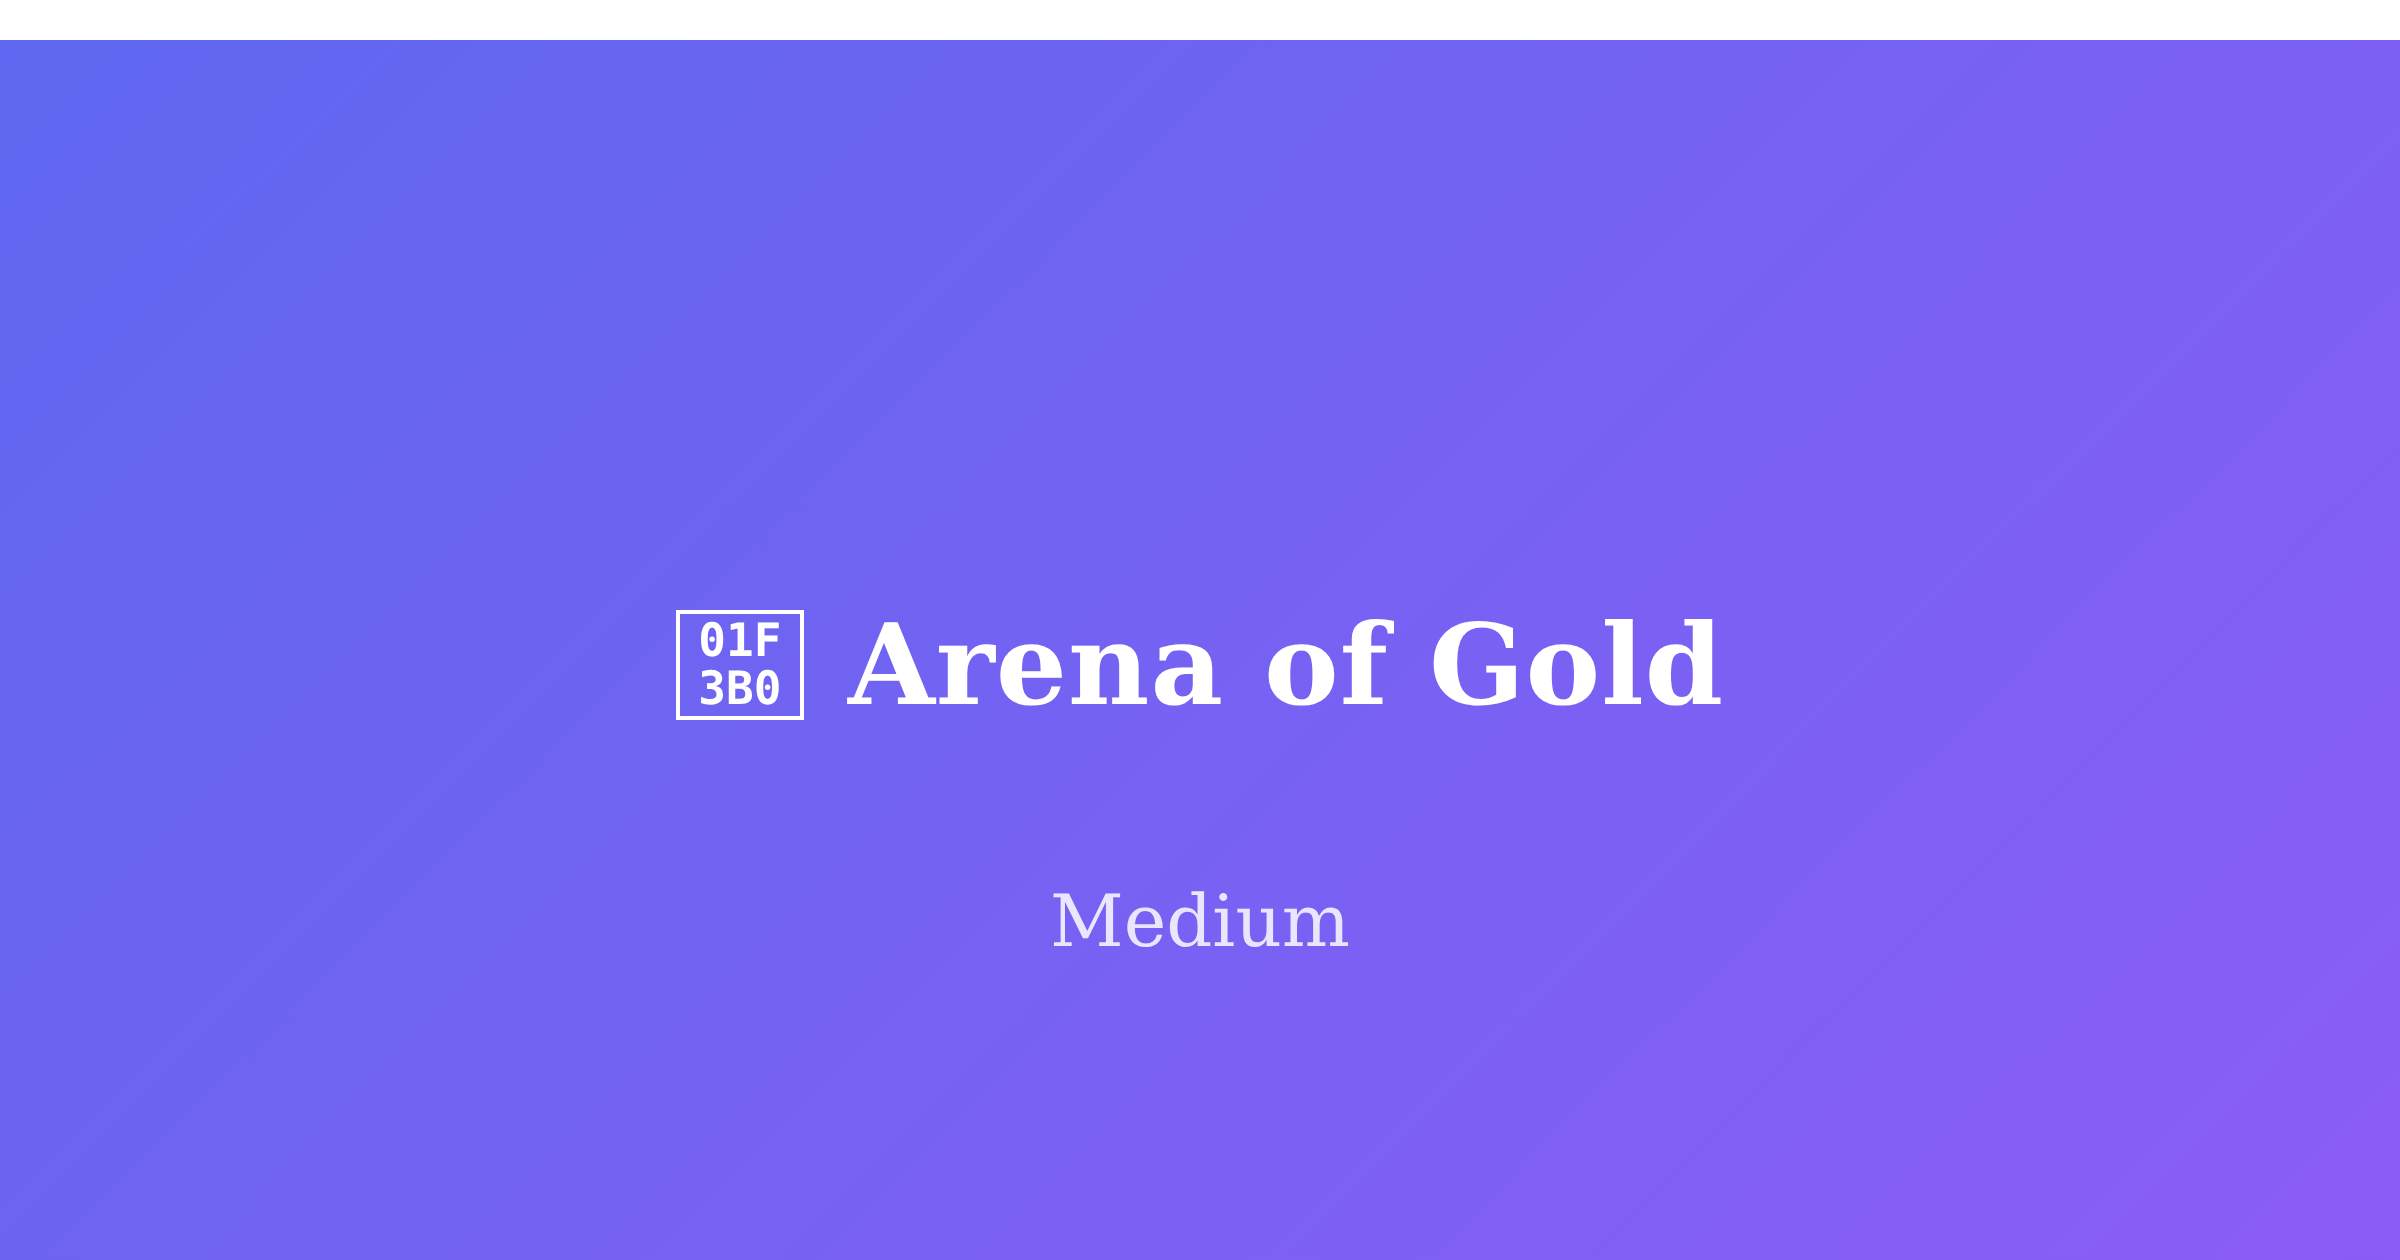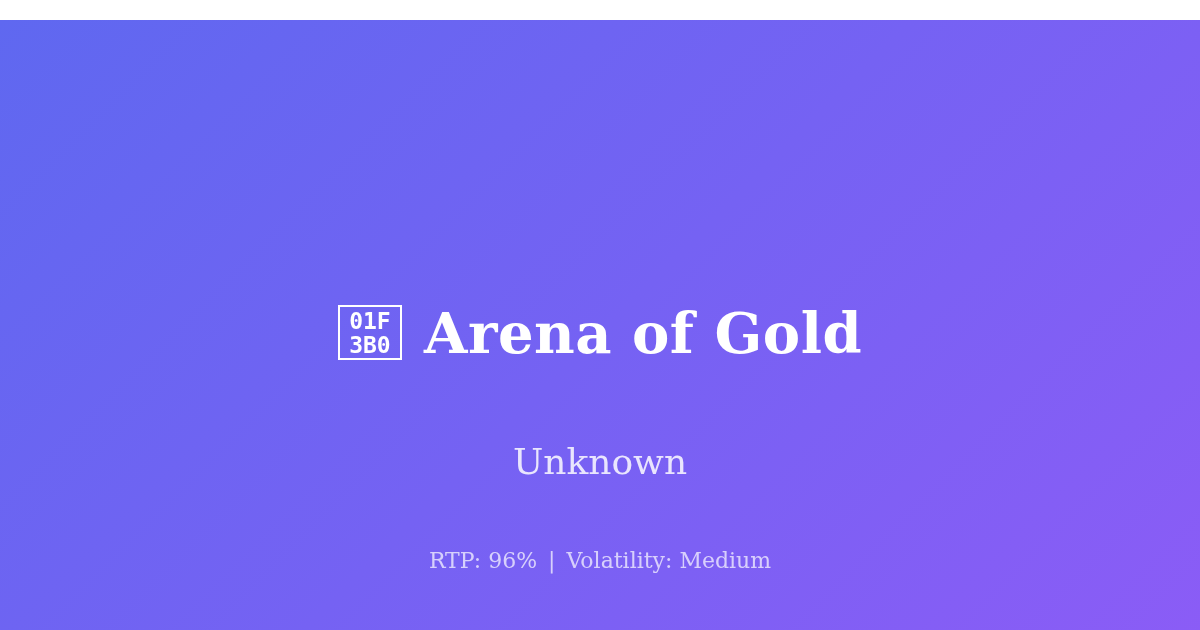--- a/index.html
+++ b/index.html
@@ -124,25 +124,18 @@
 
       <div class="tofu-glyph">
         <span>01F</span>
         <span>3B0</span>
       </div>
 
       <h1 class="game-title">Arena of Gold</h1>
 
     </div>
 
-    <div class="provider">Unknown</div>
+    <div class="provider">Medium</div>
 
   </div>
 
-  <div class="meta-line">
-    <span>RTP:</span>
-    <span>96%</span>
-    <span class="sep">|</span>
-    <span>Volatility:</span>
-    <span>Medium</span>
-  </div>
 
 </div>
 
 </body></html>

